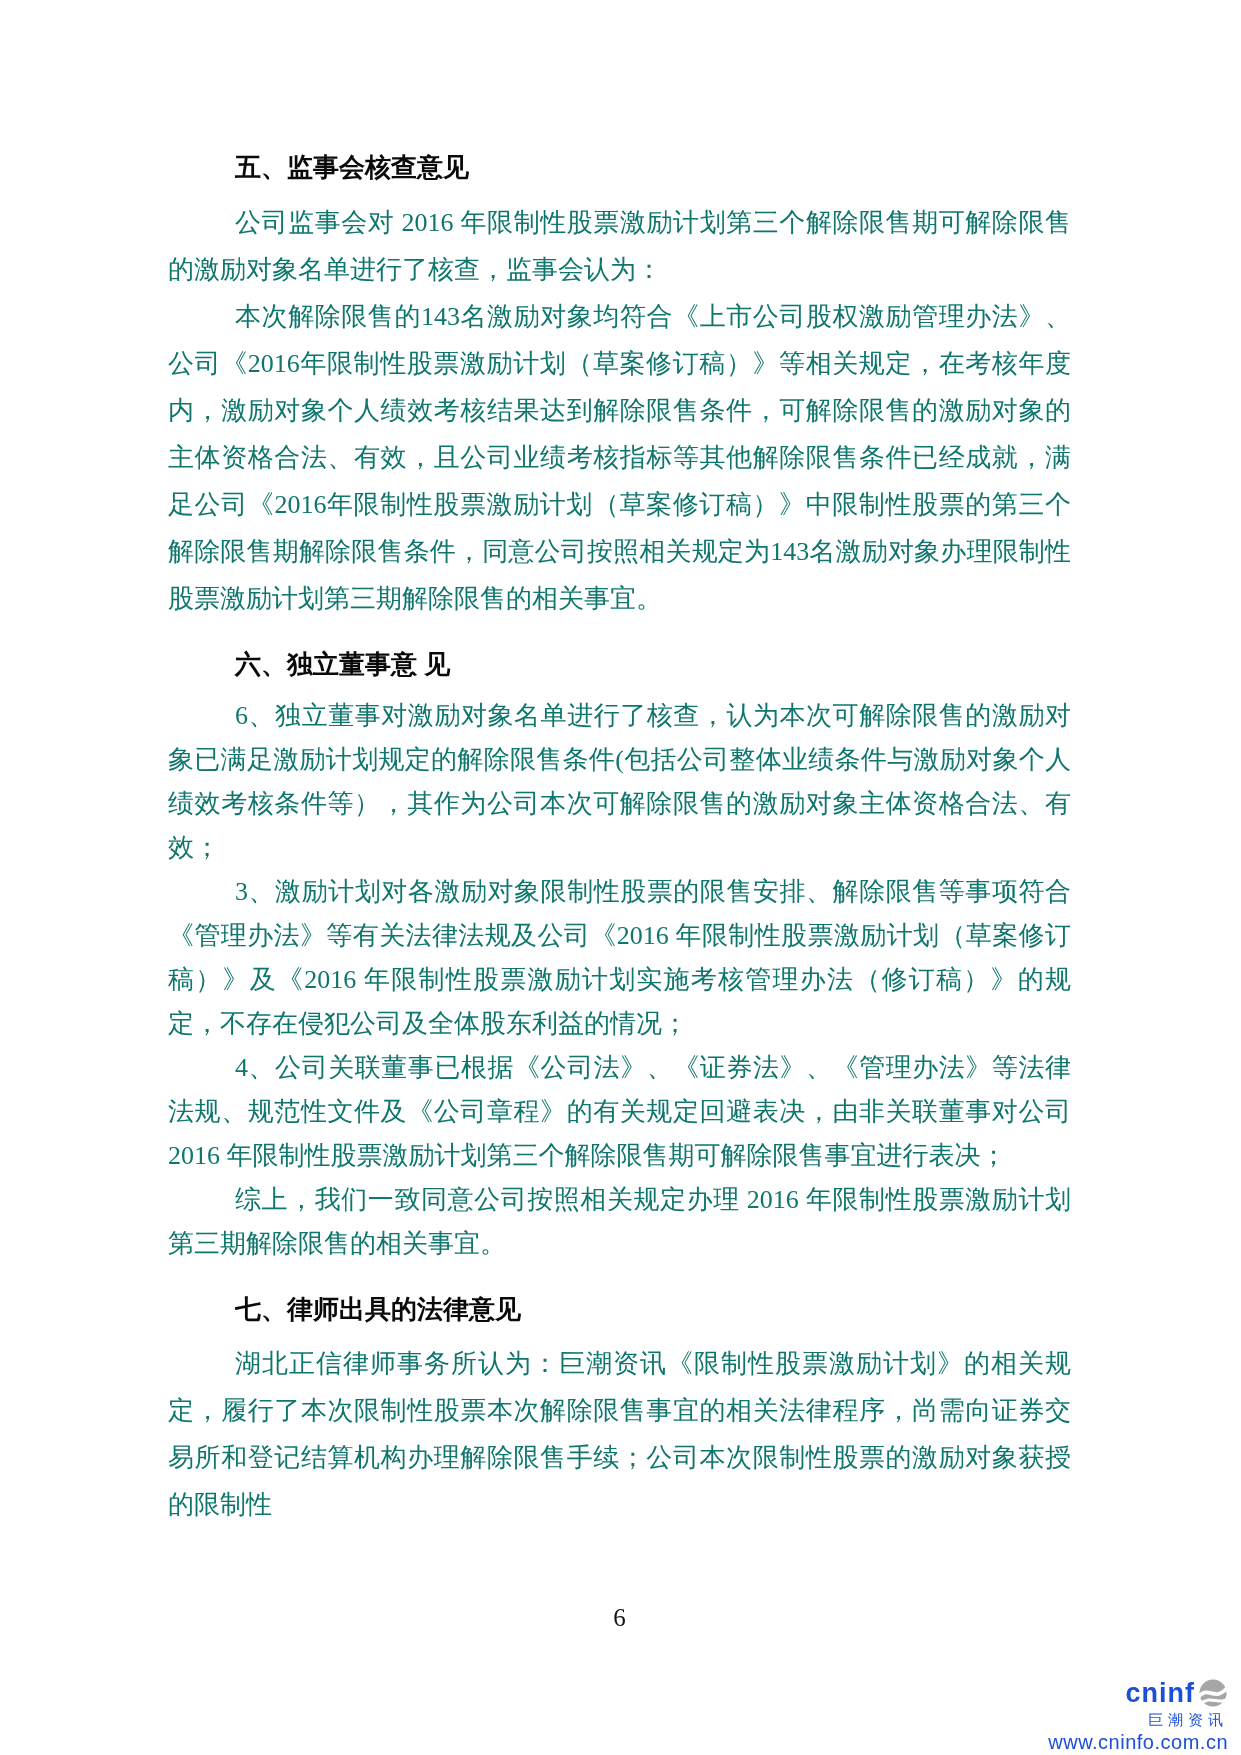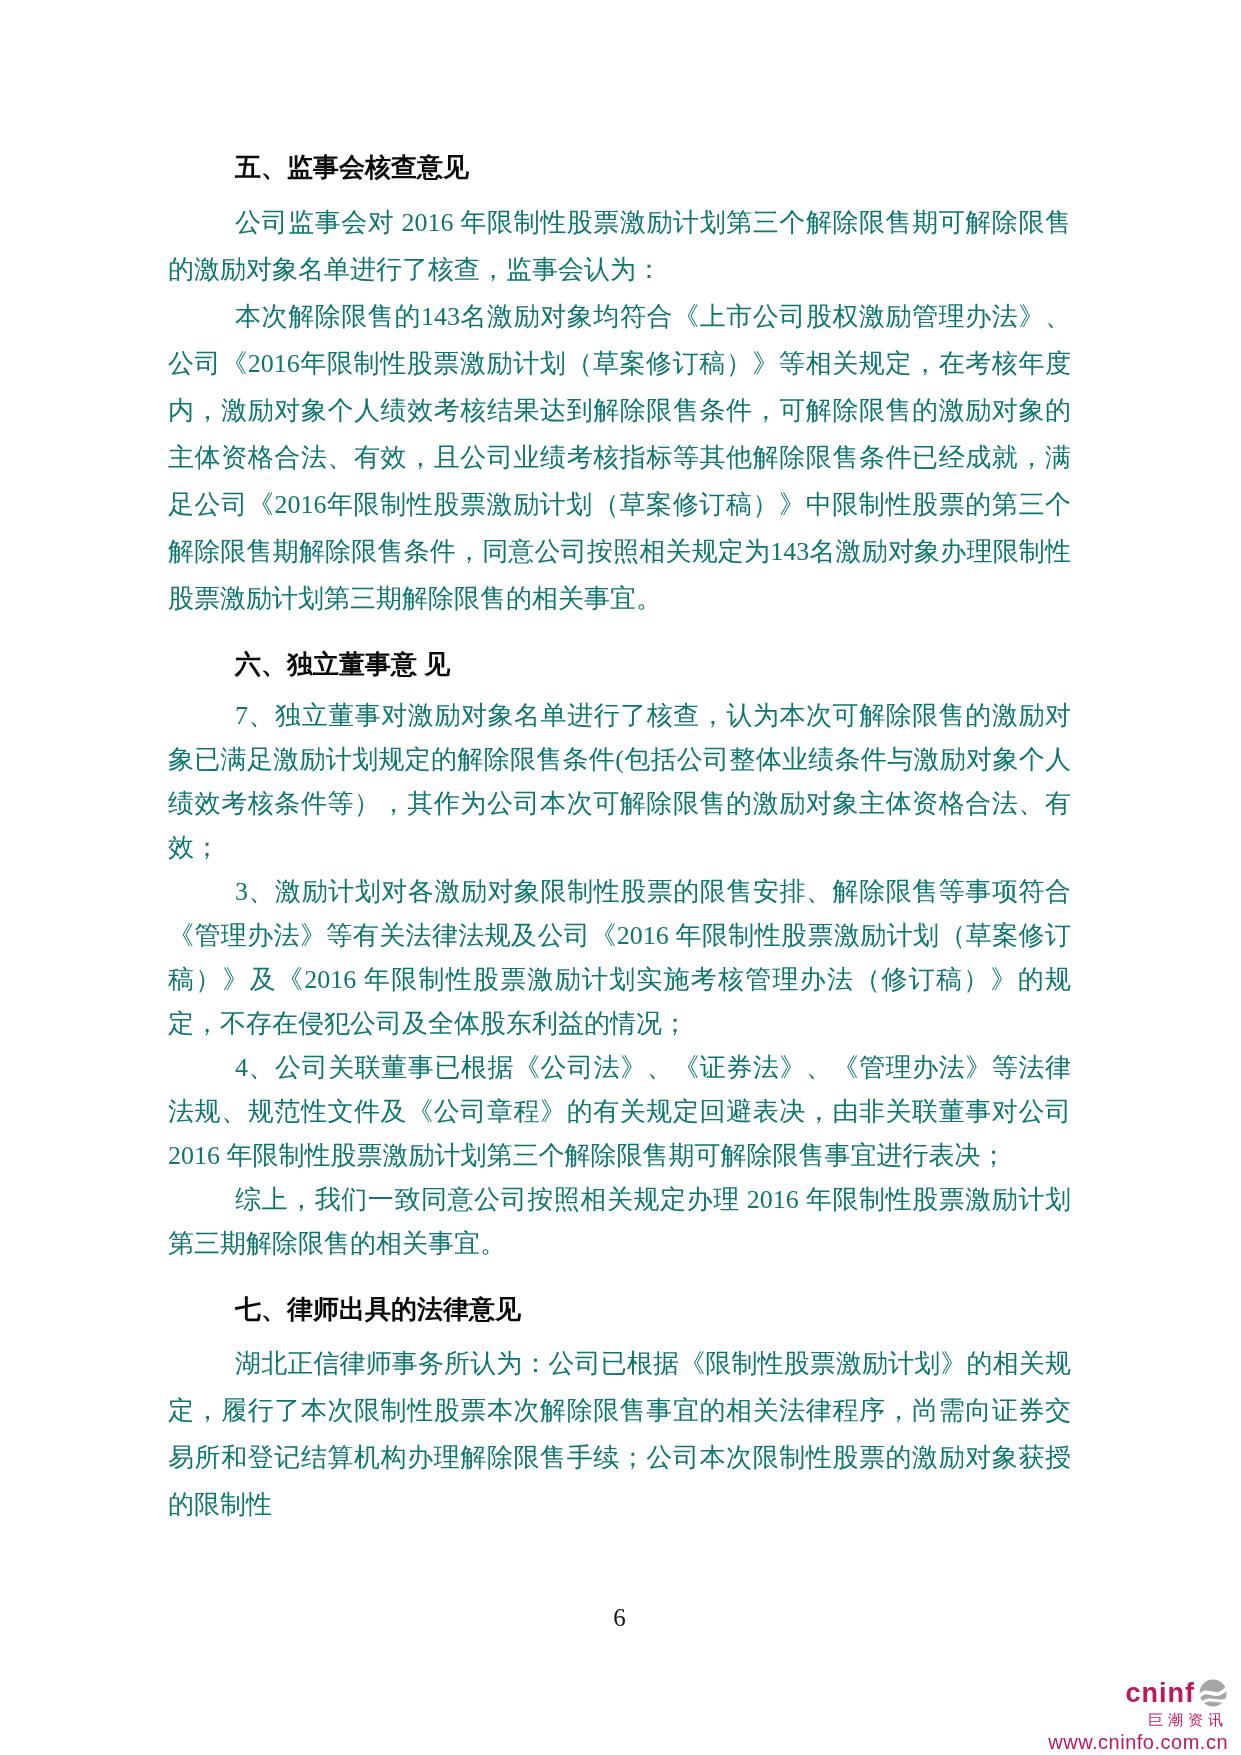--- a/index.html
+++ b/index.html
@@ -49,21 +49,21 @@
     width: 903px;
     text-align: center;
     font-size: 25px;
     color: #141414;
   }
   .footer-logo {
     position: absolute;
     right: 13px;
     top: 1678px;
     text-align: right;
-    color: #be185d;
+    color: #1d4ed8;
     font-family: "Liberation Sans", "DejaVu Sans", sans-serif;
     line-height: 1;
   }
   .brand-row {
     display: flex;
     align-items: center;
     justify-content: flex-end;
     gap: 3px;
   }
   .brand {
@@ -91,29 +91,29 @@
   <div class="content">
 
     <div class="sec5">
       <h2 class="sec-heading">五、监事会核查意见</h2>
       <p class="para">公司监事会对 2016 年限制性股票激励计划第三个解除限售期可解除限售的激励对象名单进行了核查，监事会认为：</p>
       <p class="para">本次解除限售的143名激励对象均符合《上市公司股权激励管理办法》、公司《2016年限制性股票激励计划（草案修订稿）》等相关规定，在考核年度内，激励对象个人绩效考核结果达到解除限售条件，可解除限售的激励对象的主体资格合法、有效，且公司业绩考核指标等其他解除限售条件已经成就，满足公司《2016年限制性股票激励计划（草案修订稿）》中限制性股票的第三个解除限售期解除限售条件，同意公司按照相关规定为143名激励对象办理限制性股票激励计划第三期解除限售的相关事宜。</p>
     </div>
 
     <div class="sec6">
       <h2 class="sec-heading">六、独立董事意 见</h2>
-      <p class="para">7、独立董事对激励对象名单进行了核查，认为本次可解除限售的激励对象已满足激励计划规定的解除限售条件(包括公司整体业绩条件与激励对象个人绩效考核条件等），其作为公司本次可解除限售的激励对象主体资格合法、有效；</p>
+      <p class="para">6、独立董事对激励对象名单进行了核查，认为本次可解除限售的激励对象已满足激励计划规定的解除限售条件(包括公司整体业绩条件与激励对象个人绩效考核条件等），其作为公司本次可解除限售的激励对象主体资格合法、有效；</p>
       <p class="para">3、激励计划对各激励对象限制性股票的限售安排、解除限售等事项符合《管理办法》等有关法律法规及公司《2016 年限制性股票激励计划（草案修订稿）》及《2016 年限制性股票激励计划实施考核管理办法（修订稿）》的规定，不存在侵犯公司及全体股东利益的情况；</p>
       <p class="para">4、公司关联董事已根据《公司法》、《证券法》、《管理办法》等法律法规、规范性文件及《公司章程》的有关规定回避表决，由非关联董事对公司 2016 年限制性股票激励计划第三个解除限售期可解除限售事宜进行表决；</p>
       <p class="para">综上，我们一致同意公司按照相关规定办理 2016 年限制性股票激励计划第三期解除限售的相关事宜。</p>
     </div>
 
     <div class="sec7">
       <h2 class="sec-heading">七、律师出具的法律意见</h2>
-      <p class="para">湖北正信律师事务所认为：公司已根据《限制性股票激励计划》的相关规定，履行了本次限制性股票本次解除限售事宜的相关法律程序，尚需向证券交易所和登记结算机构办理解除限售手续；公司本次限制性股票的激励对象获授的限制性</p>
+      <p class="para">湖北正信律师事务所认为：巨潮资讯《限制性股票激励计划》的相关规定，履行了本次限制性股票本次解除限售事宜的相关法律程序，尚需向证券交易所和登记结算机构办理解除限售手续；公司本次限制性股票的激励对象获授的限制性</p>
     </div>
 
   </div>
 
   <div class="page-num">6</div>
 
   <div class="footer-logo">
     <div class="brand-row">
       <span class="brand">cninf</span>
       <span class="swoosh-icon">

